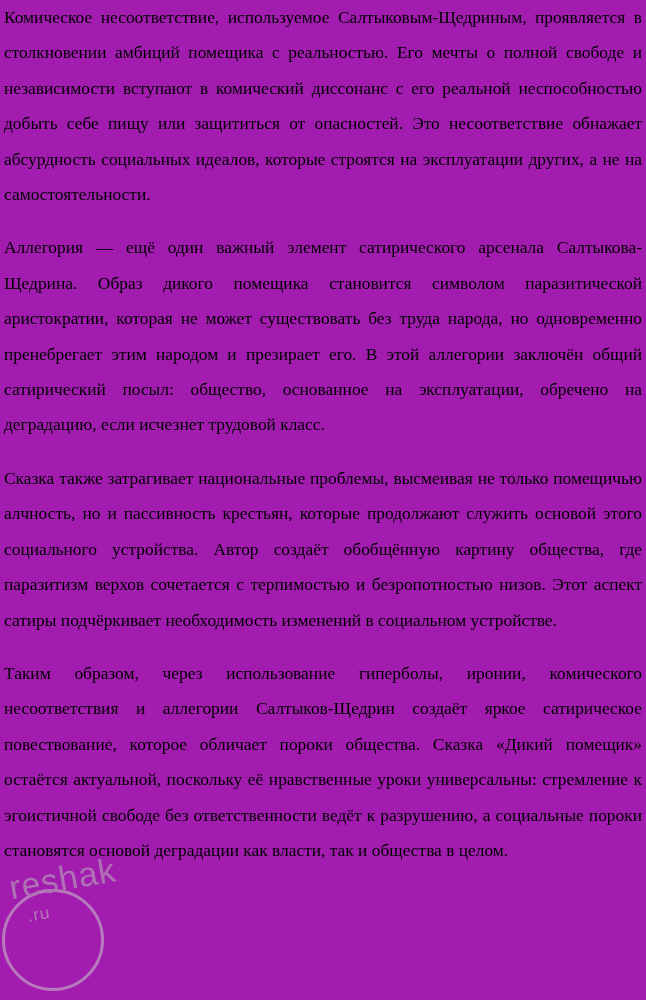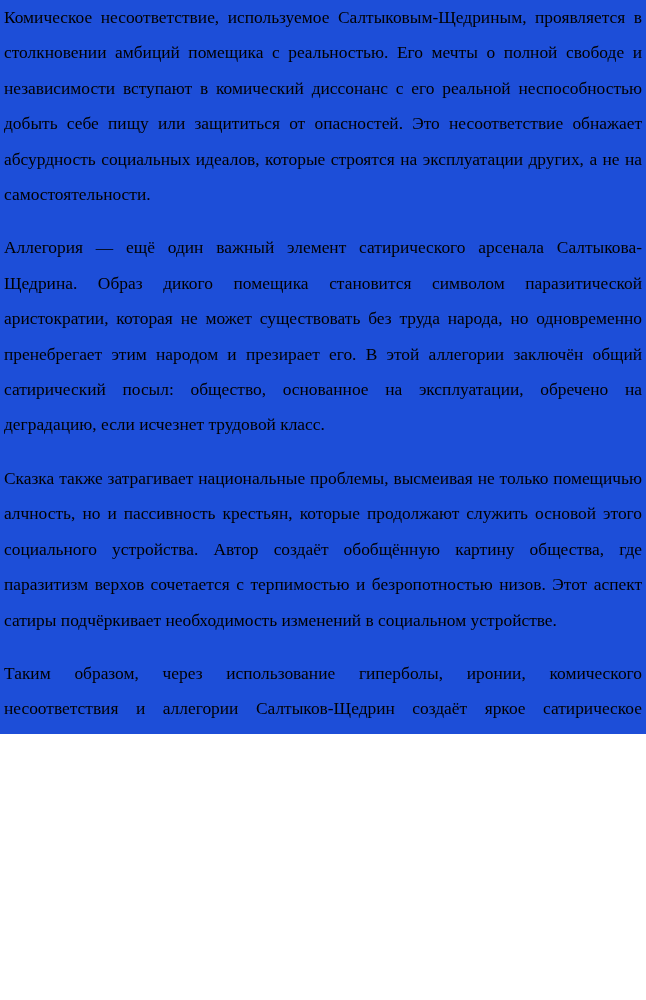--- a/index.html
+++ b/index.html
@@ -3,22 +3,22 @@
 <meta charset="utf-8">
 <style>
   html, body {
     margin: 0;
     padding: 0;
     background: #ffffff;
   }
   .page {
     position: relative;
     width: 646px;
-    height: 734px;
-    background: #1d4ed8;
+    height: 1000px;
+    background: #a21caf;
     overflow: hidden;
     font-family: "Liberation Serif", serif;
   }
   .content {
     position: absolute;
     left: 4px;
     top: 0;
     width: 638px;
   }
   p.para {

